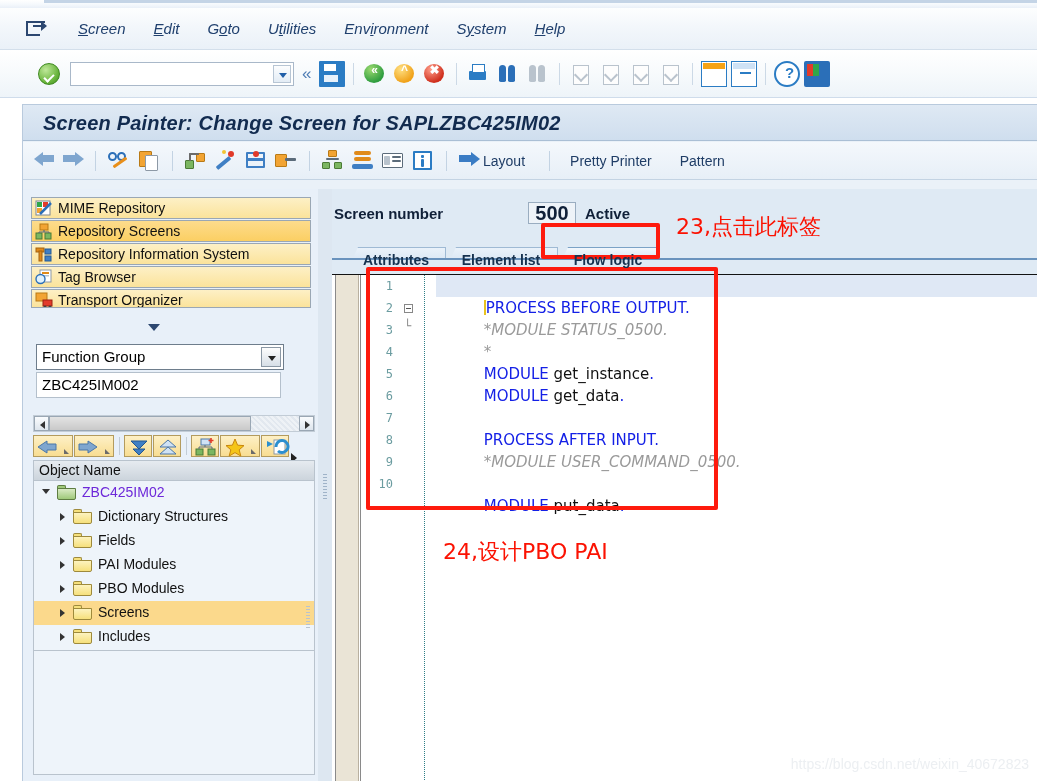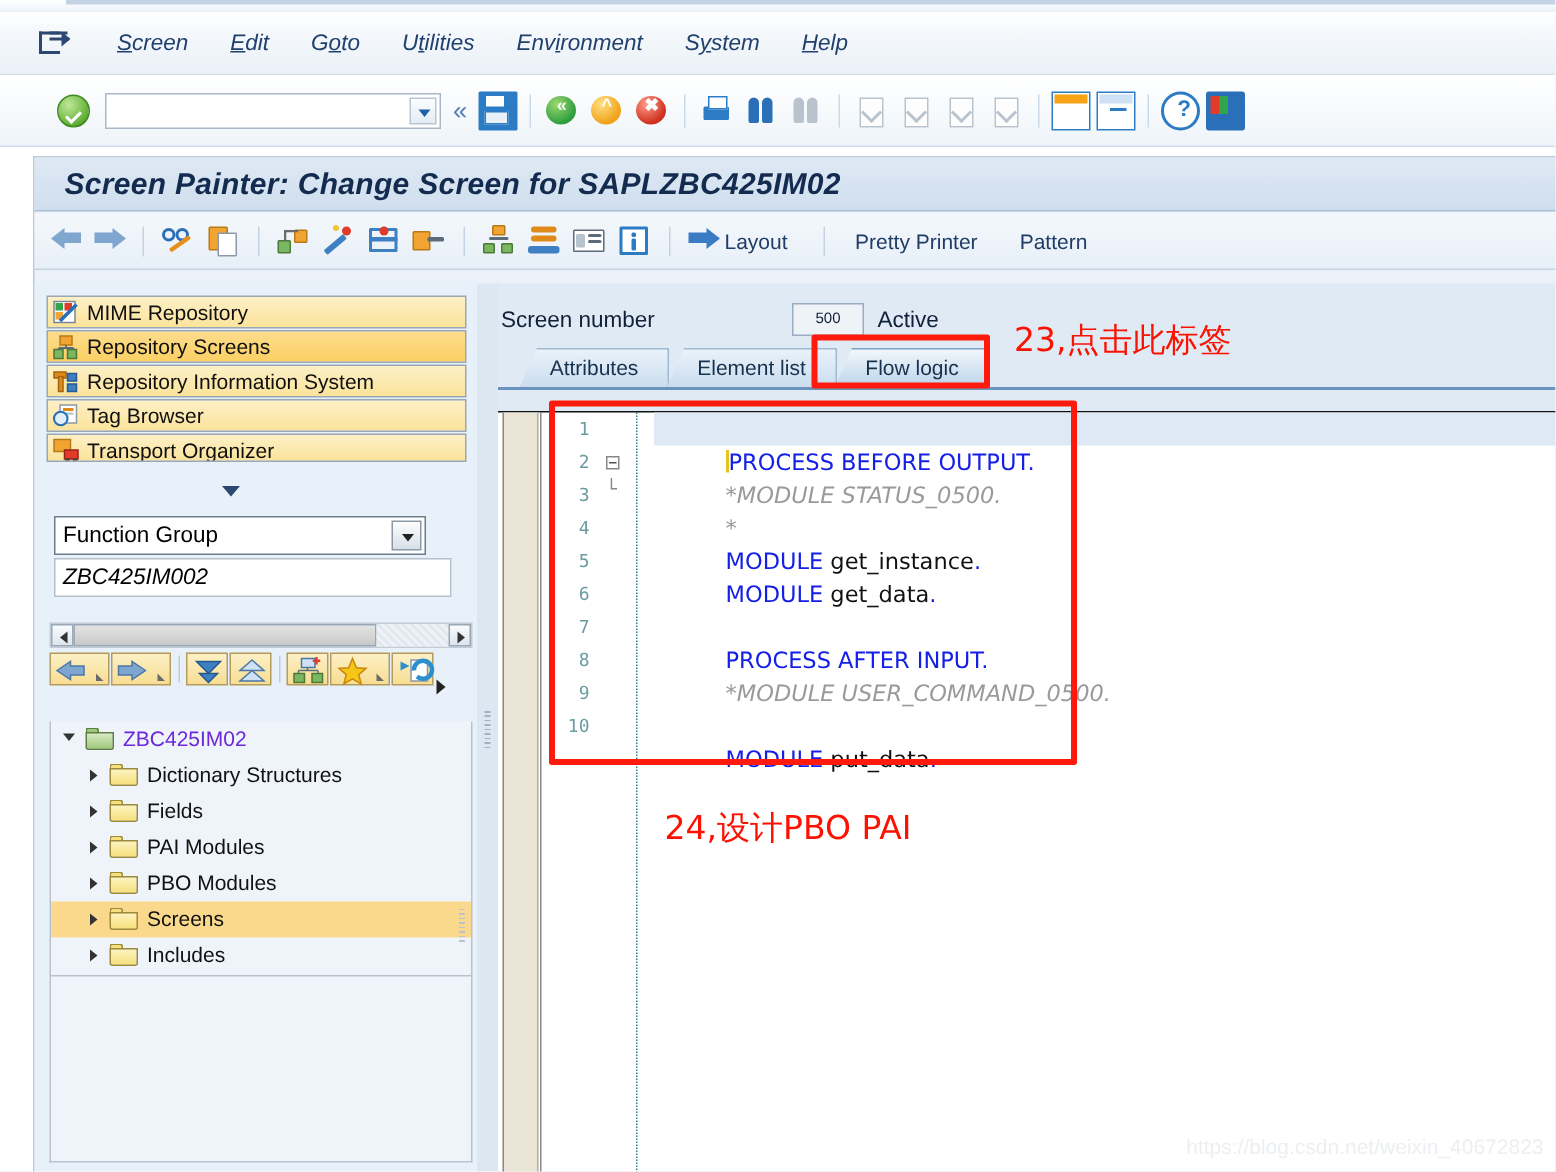--- a/index.html
+++ b/index.html
@@ -125,22 +125,22 @@
      border-left:6px solid transparent;border-right:6px solid transparent;border-top:7px solid #2c4770;}
 
   .selbox { position:absolute; left:36px; top:344px; width:248px; height:26px;
      background:#fff; border:1px solid #6e7d8c; }
   .selbox .txt{ position:absolute; left:5px; top:3px; font-size:15px; color:#000; }
   .selbox .dd { position:absolute; right:2px; top:2px; width:20px; height:20px;
      background:linear-gradient(to bottom,#fdfdfd,#d7dfe7); border:1px solid #8b98a5; }
   .selbox .dd:after{content:"";position:absolute;left:6px;top:8px;width:0;height:0;
      border-left:4px solid transparent;border-right:4px solid transparent;border-top:5px solid #222;}
 
-  .valbox { position:absolute; left:36px; top:372px; width:265px; height:26px;
-     background:#fff; border:1px solid #b4c0cc;font-style:italic; }
+  .valbox { position:absolute; left:36px; top:372px; width:245px; height:26px;
+     background:#fff; border:1px solid #b4c0cc; }
   .valbox .txt{ position:absolute; left:5px; top:3px; font-size:15px; color:#000; }
 
   .hscroll { position:absolute; left:33px; top:415px; width:282px; height:17px;
      background:#e8f0f9; border:1px solid #c2ccd6; display:flex; align-items:center; }
   .hsc-btn { width:15px;height:15px;background:linear-gradient(to bottom,#fafcfe,#dde5ed);
      border:1px solid #9aa7b4; position:relative; }
   .hsc-btn.l:after{content:"";position:absolute;left:5px;top:4px;width:0;height:0;
      border-right:5px solid #333;border-top:4px solid transparent;border-bottom:4px solid transparent;}
   .hsc-btn.r:after{content:"";position:absolute;left:5px;top:4px;width:0;height:0;
      border-left:5px solid #333;border-top:4px solid transparent;border-bottom:4px solid transparent;}
@@ -176,28 +176,28 @@
   .treegrip { position:absolute; right:4px; top:125px; width:4px; height:24px;
      background:repeating-linear-gradient(to bottom,#b9c3cd 0 1px,transparent 1px 3px); }
 
   
   .vsplit { position:absolute; left:318px; top:189px; width:14px; height:592px; background:#dde7f1; }
   .vsplit .grip{ position:absolute; left:5px; top:285px; width:4px; height:26px;
      background:repeating-linear-gradient(to bottom,#9fb3c8 0 1px,transparent 1px 3px); }
 
   
   .rightpane { position:absolute; left:332px; top:189px; width:705px; height:592px; background:#dfeaf4; }
-  .scrnrow { position:absolute; left:0; top:13px; width:705px; height:26px; }
+  .scrnrow { position:absolute; left:0; top:13px; width:705px; height:26px;font-weight:bold; }
   .scrnlbl { position:absolute; left:2px; top:3px; font-size:15px; color:#102038; }
   .scrnfld { position:absolute; left:196px; top:0px; width:48px; height:22px;
-     background:#eef3f8; border:1px solid #9aadc0; font-size:10px; color:#102038;
+     background:#eef3f8; border:1px solid #9aadc0; font-size:20px; color:#102038;
      text-align:center; line-height:20px; }
   .actlbl { position:absolute; left:253px; top:3px; font-size:15px; color:#102038; }
 
-  .tabstrip { position:absolute; left:0; top:43px; width:705px; height:27px; }
+  .tabstrip { position:absolute; left:0; top:58px; width:705px; height:27px;font-weight:bold; }
   .tab { position:absolute; top:0; height:27px; font-size:14px; color:#16324f;
      line-height:26px; text-align:center; }
   .tab .skin { position:absolute; left:0; top:0; right:0; bottom:0;
      background:linear-gradient(to bottom,#eaf2fa,#c9dcee);
      border:1px solid #9fbad4; border-bottom:none;
      clip-path:polygon(12px 0,100% 0,100% 100%,0 100%); }
   .tab.active .skin { background:linear-gradient(to bottom,#f2f7fc,#b9d2e8); border-color:#7ba2c6; }
   .tab span { position:relative; z-index:2; }
   .tabline { position:absolute; left:0; top:69px; width:705px; height:2px; background:#6a93bd; }
   .tabbody { position:absolute; left:0; top:71px; width:705px; height:20px; background:#dfeaf4; }
@@ -490,20 +490,21 @@
         <rect x="12" y="4" width="11" height="14" fill="#ffffff" stroke="#8d99a6"></rect>
         <path d="M14 11 a6 6 0 1 1 2 4" fill="none" stroke="#2b8fd0" stroke-width="3"></path>
         <path d="M5 5 L11 8 L5 11 Z" fill="#2b8fd0"></path>
       </svg>
     </div>
     <div style="width:10px;position:relative;">
       <div style="position:absolute;left:1px;top:7px;width:0;height:0;border-left:6px solid #222;border-top:5px solid transparent;border-bottom:5px solid transparent;"></div>
     </div>
   </div>
 
+  <div class="objhdr">Object Name</div>
 
   <div class="treebox">
     <div class="trow root">
       <span class="tw open" style="left:8px"></span>
       <span class="folder openf" style="left:23px">
           <span class="ft"></span>
           <span class="fb"></span>
         </span>
       <span class="tlabel" style="left:48px">ZBC425IM02</span>
     </div>

